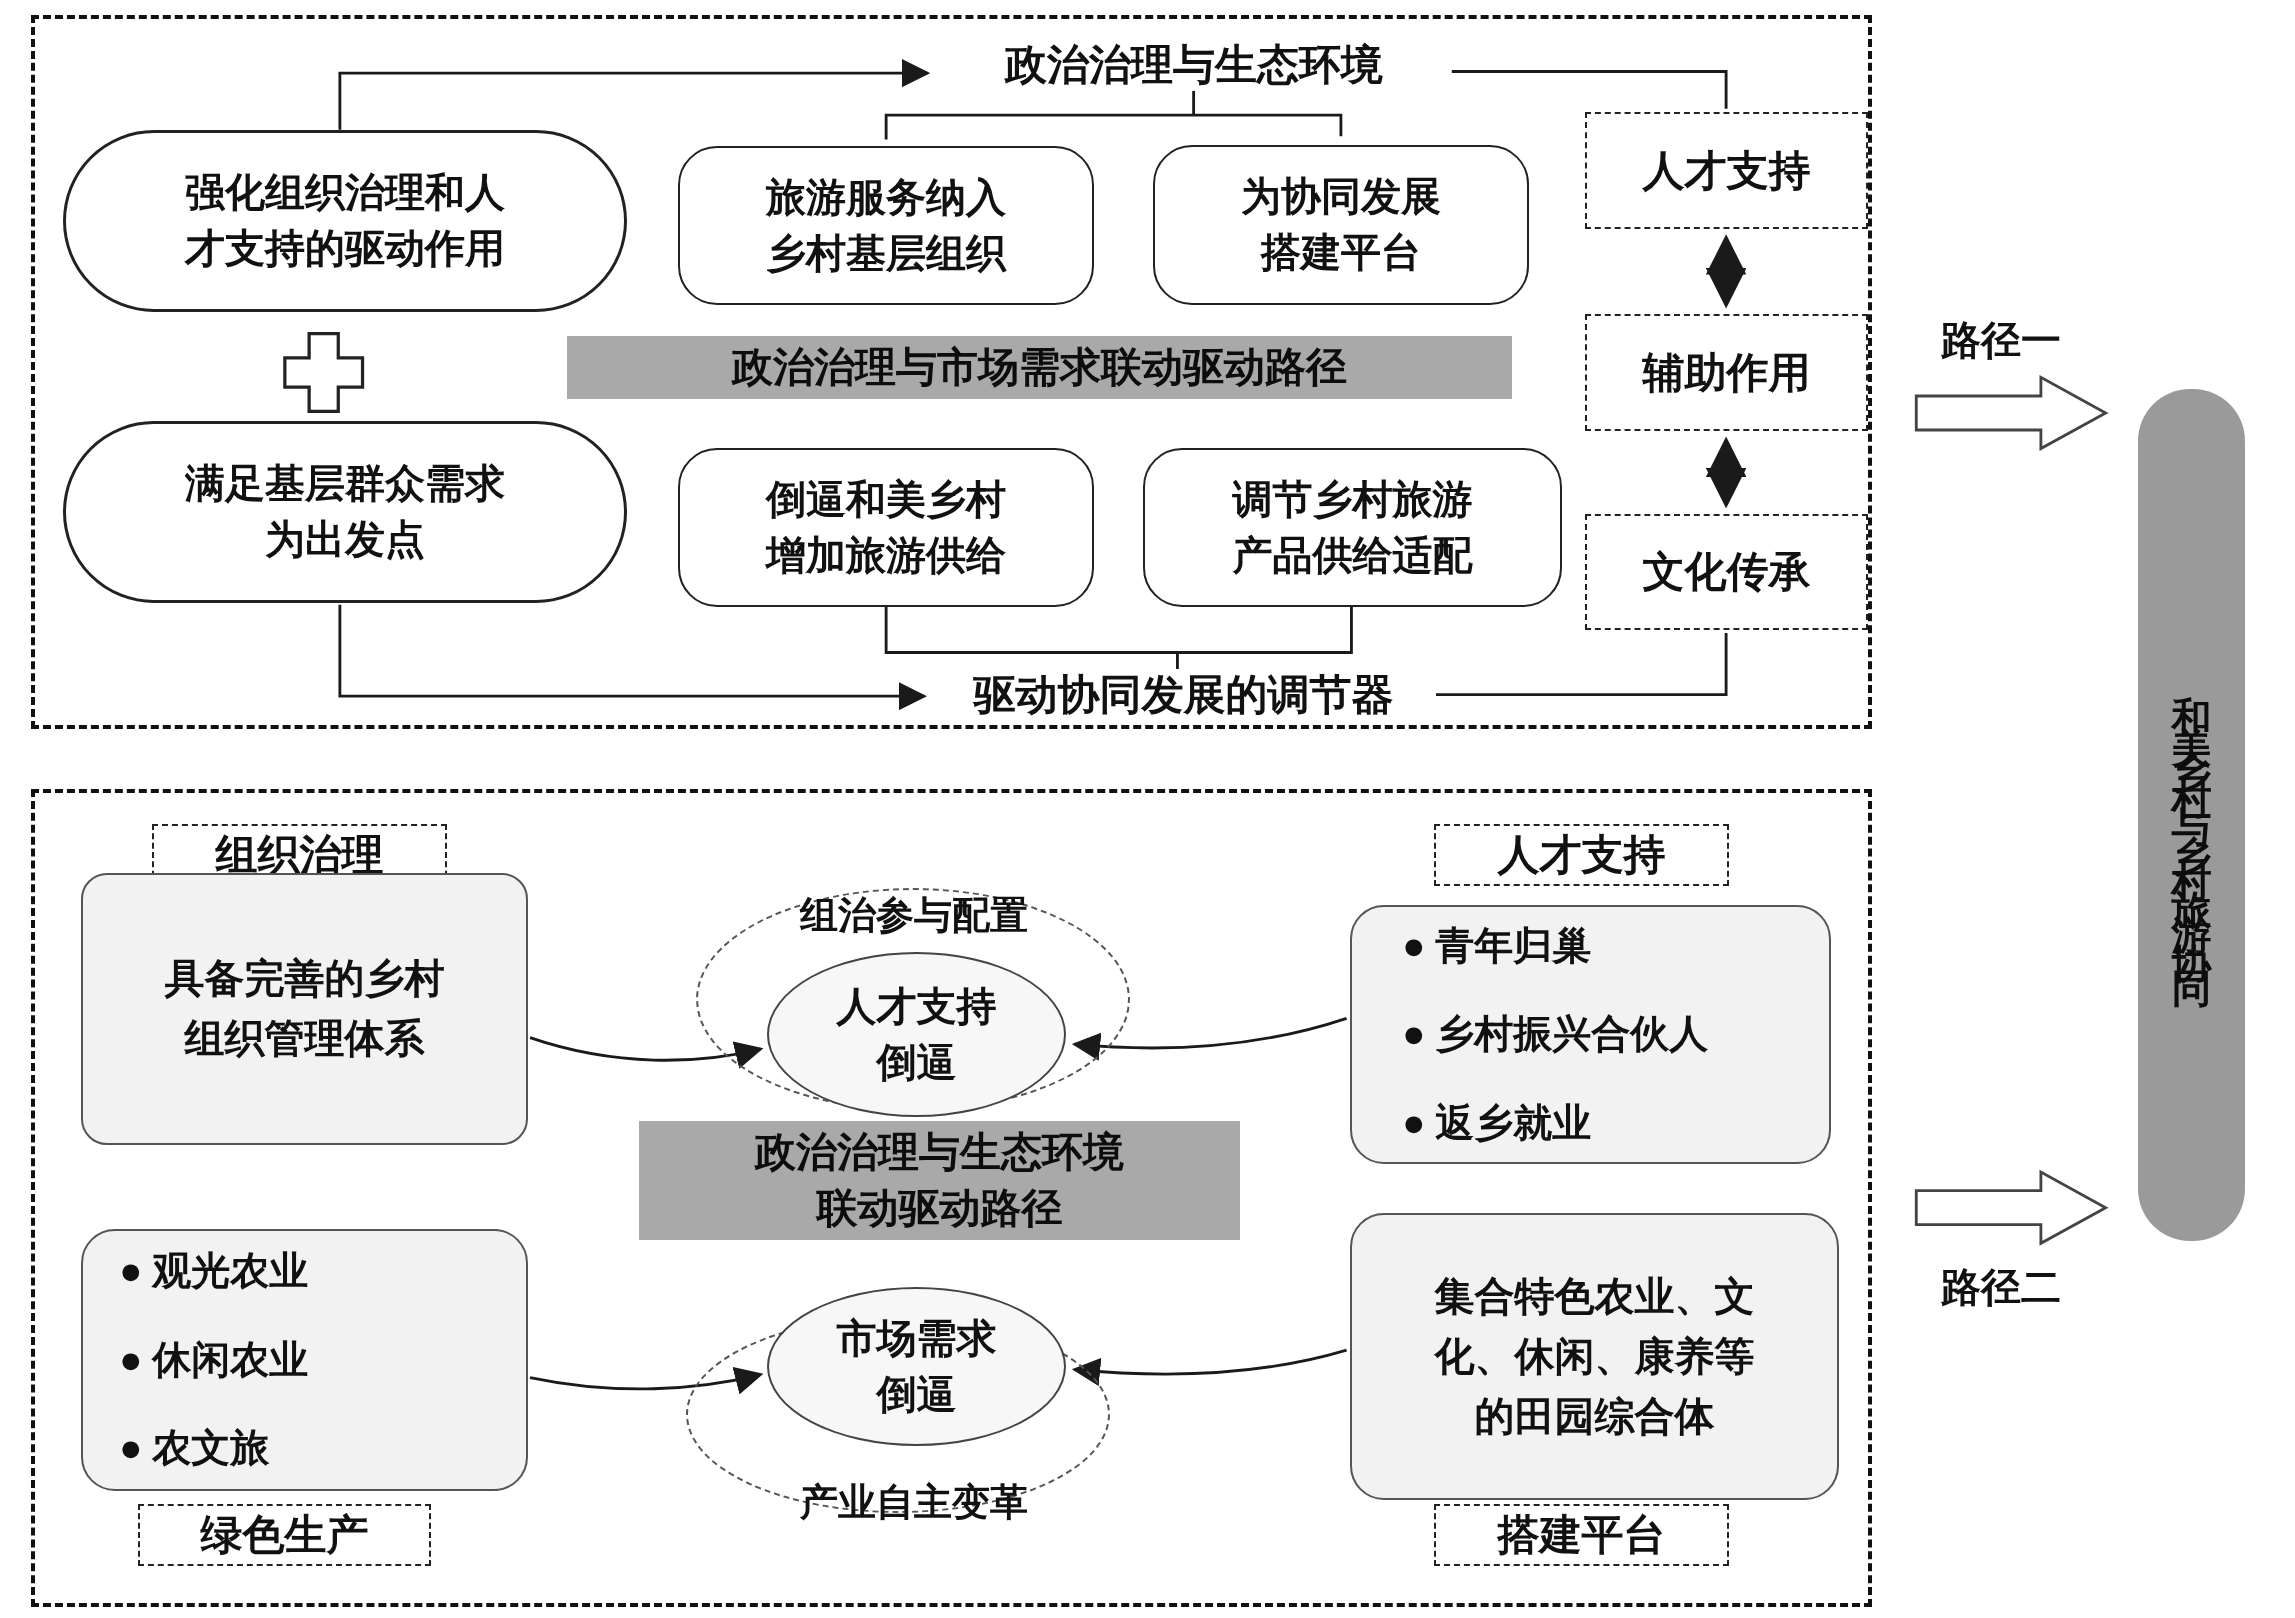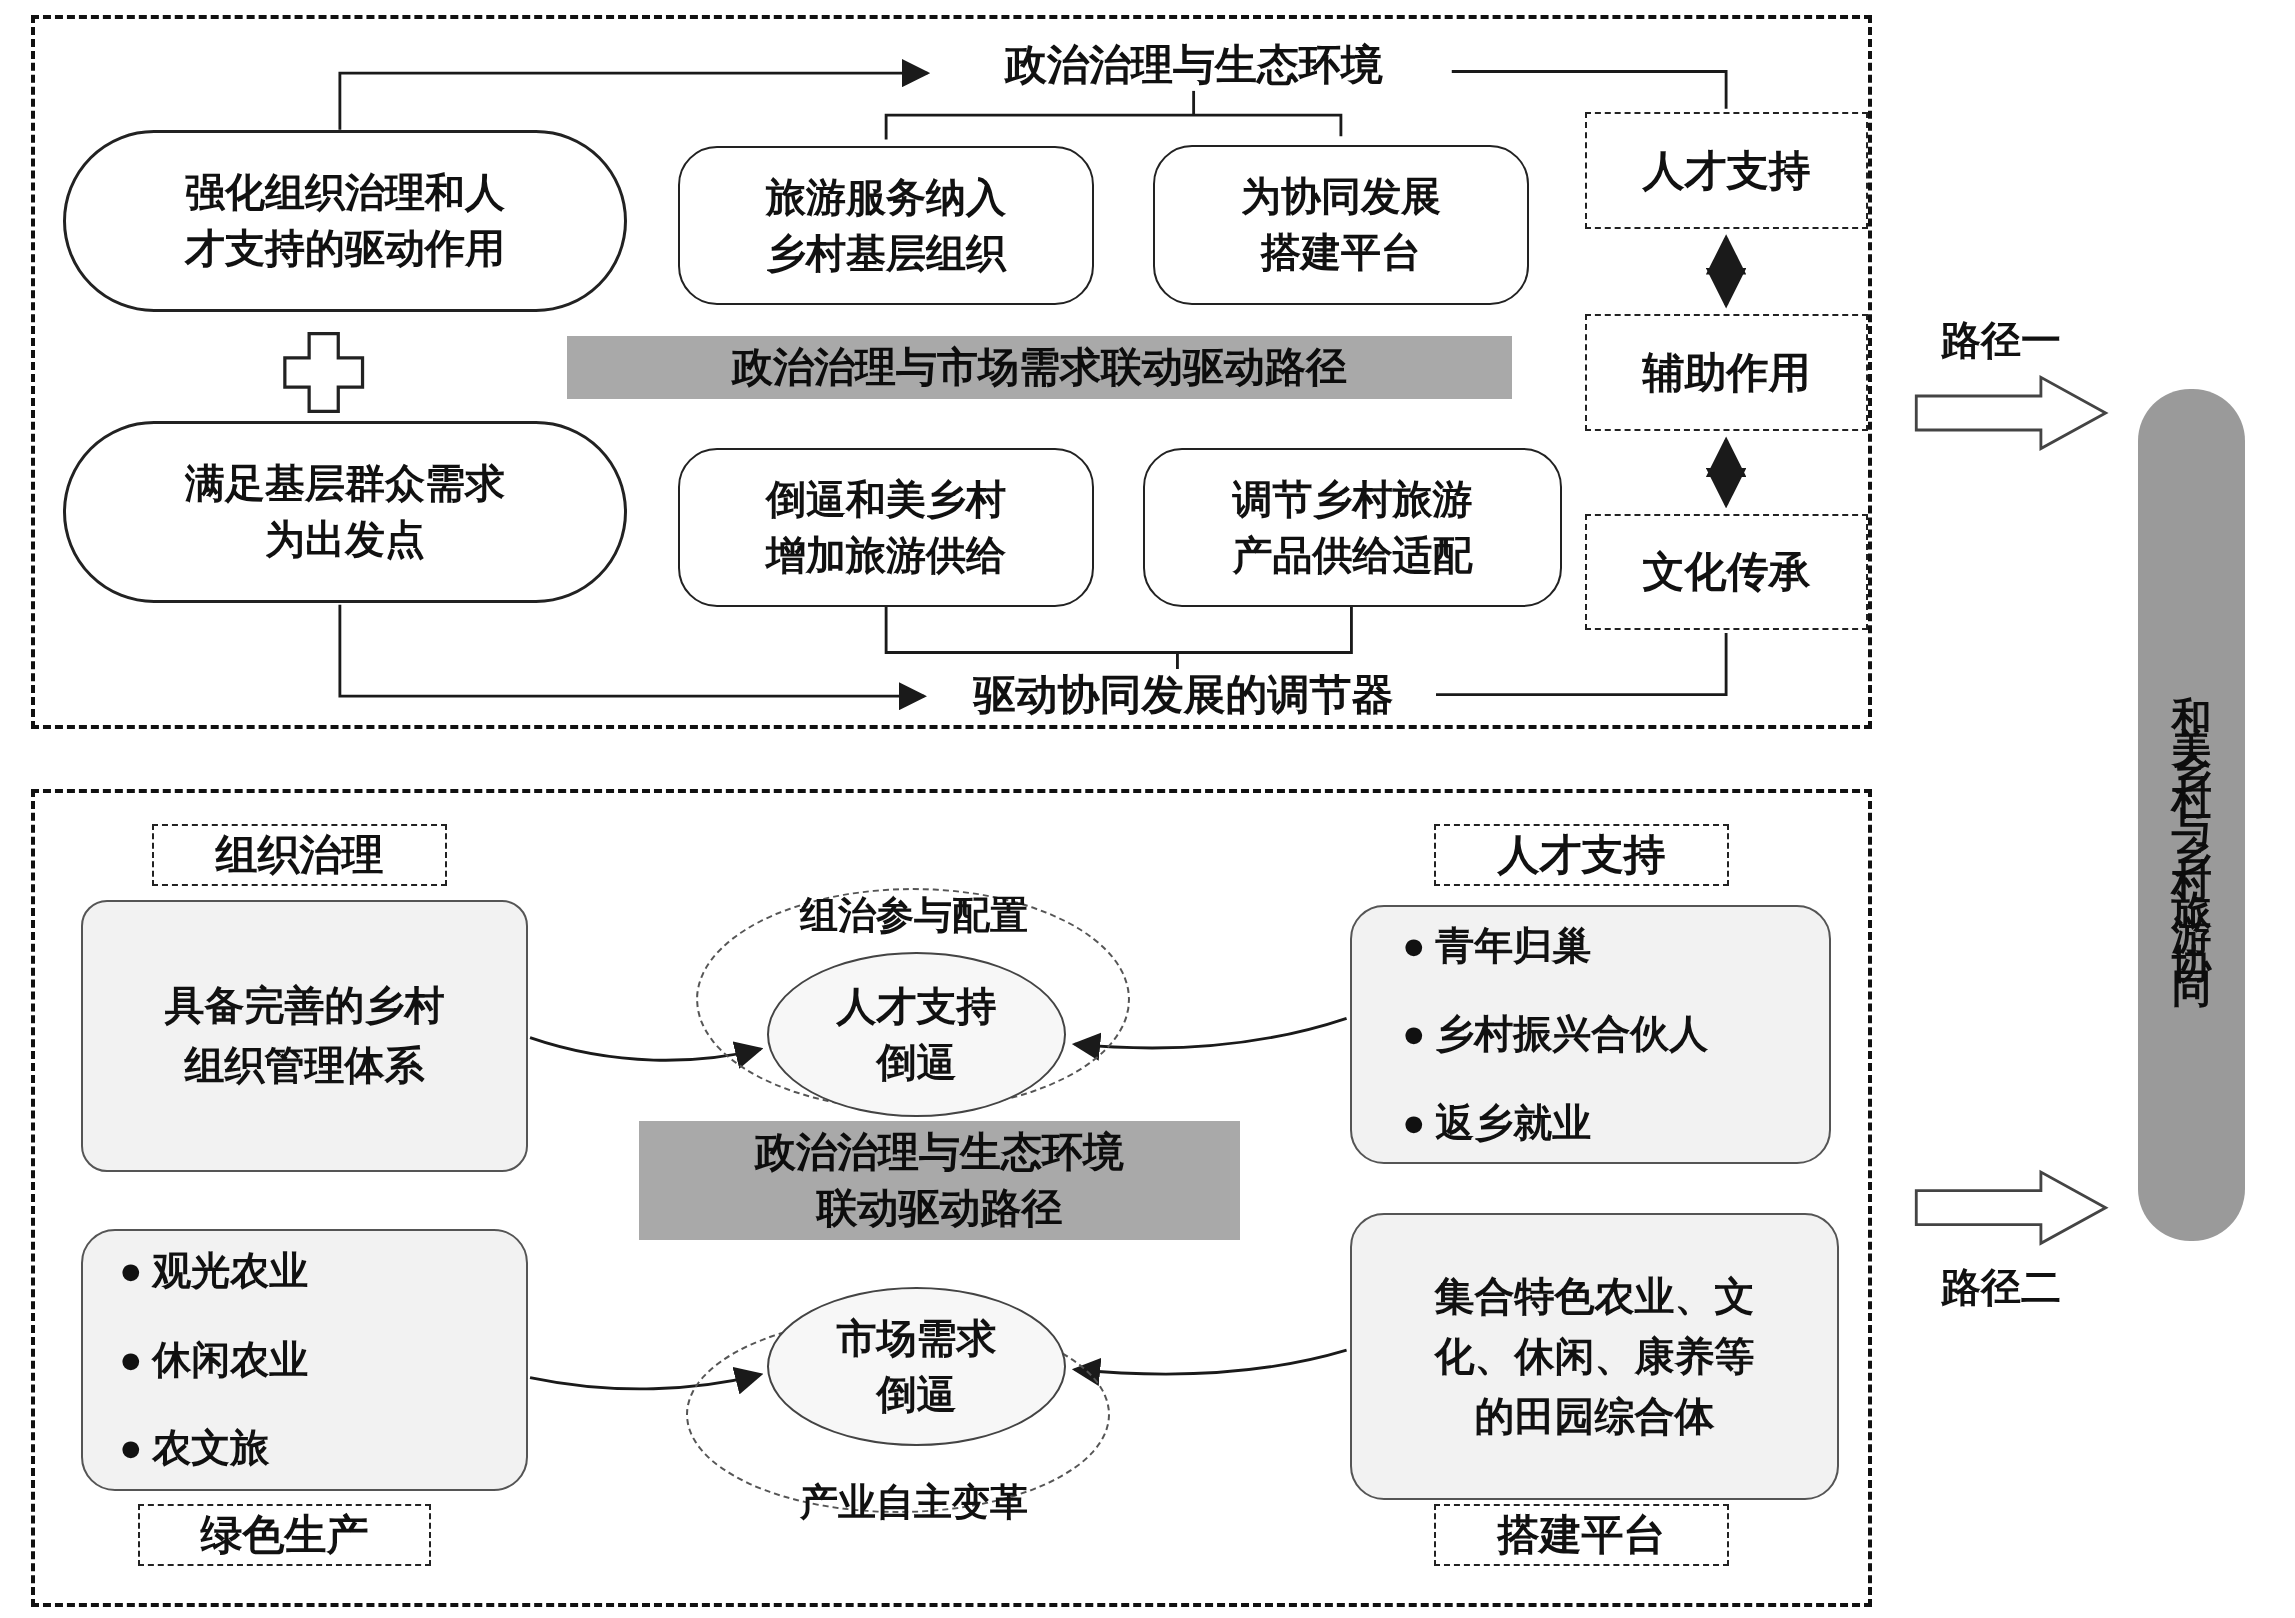--- a/index.html
+++ b/index.html
@@ -88,21 +88,21 @@
   <div class="abs center dashbox" style="left:1585px;top:314px;width:283px;height:117px;">辅助作用</div>
   <div class="abs center dashbox" style="left:1585px;top:514px;width:283px;height:116px;">文化传承</div>
 
   <div class="abs center pathlabel" style="left:1920px;top:318px;width:162px;height:45px;">路径一</div>
   <div class="abs center pathlabel" style="left:1920px;top:1265px;width:162px;height:45px;">路径二</div>
   <div class="abs goal" style="left:2138px;top:389px;width:107px;height:852px;">和美乡村与乡村旅游协同</div>
 
   <div class="abs center dashbox" style="left:152px;top:824px;width:295px;height:62px;">组织治理</div>
   <div class="abs center dashbox" style="left:1434px;top:824px;width:295px;height:62px;">人才支持</div>
 
-  <div class="abs center pre graybox" style="left:81px;top:900px;width:447px;height:272px;border-radius:26px;">具备完善的乡村
+  <div class="abs center pre graybox" style="left:81px;top:873px;width:447px;height:272px;border-radius:26px;">具备完善的乡村
 组织管理体系</div>
 
   <div class="abs ellipse-outer" style="left:696px;top:888px;width:434px;height:223px;"></div>
   <div class="abs center ellipse-label" style="left:728px;top:893px;width:372px;height:45px;">组治参与配置</div>
   <div class="abs center pre ellipse-inner" style="left:767px;top:952px;width:299px;height:165px;">人才支持
 倒逼</div>
 
   <div class="abs graybox bullets" style="left:1350px;top:905px;width:481px;height:259px;padding-left:50px;">
     <div>● 青年归巢</div>
     <div>● 乡村振兴合伙人</div>

